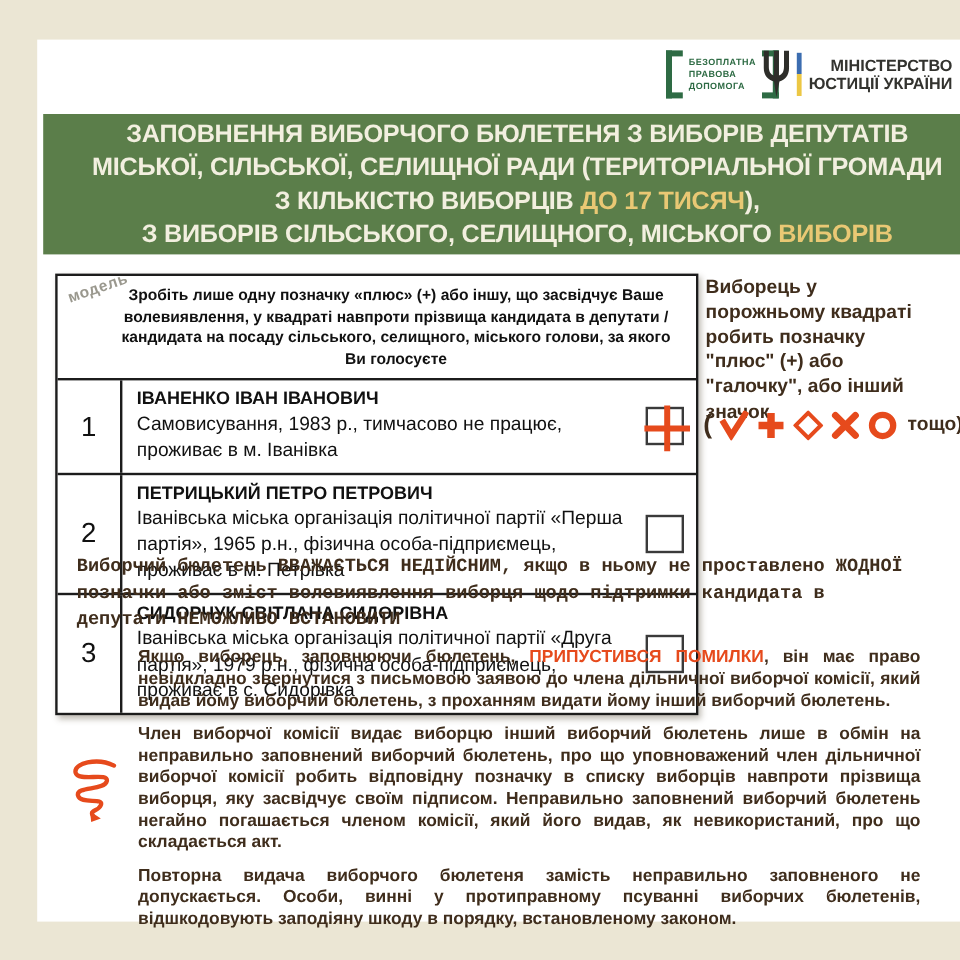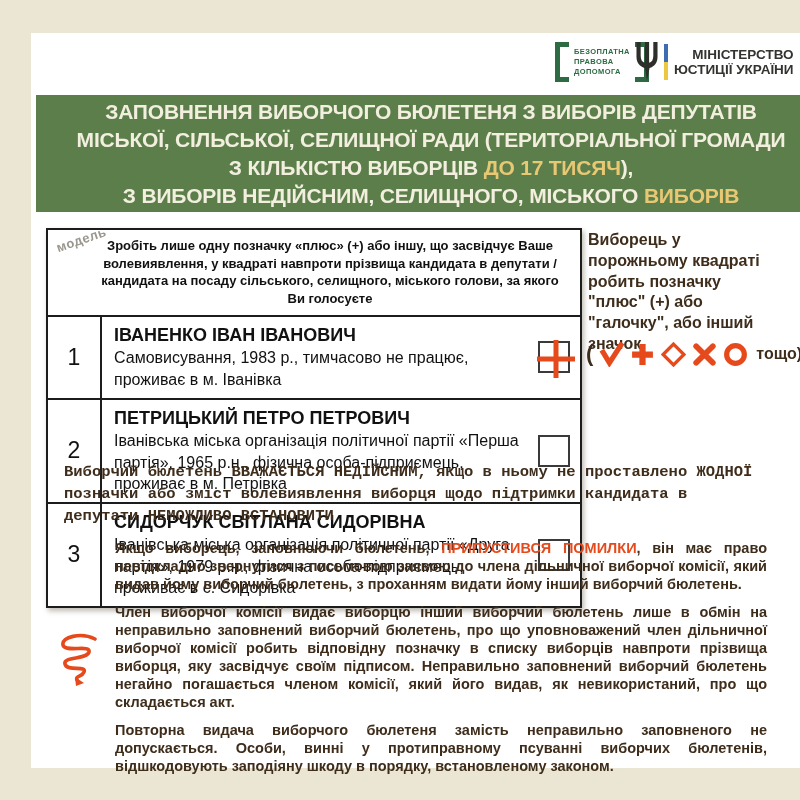--- a/index.html
+++ b/index.html
@@ -53,21 +53,21 @@
     color:#9a988e;font-size:13px;font-weight:bold;letter-spacing:.5px;
   }
   .b-row{display:flex;align-items:stretch;}
   .b-row + .b-row{border-top:2px solid #1c1c1c;}
   .b-num{
     flex:0 0 52px;border-right:2px solid #1c1c1c;
     display:flex;align-items:center;justify-content:center;
     font-size:23px;color:#111;
   }
   .b-body{flex:1 1 auto;padding:6px 8px 7px 12px;line-height:1.35;}
-  .b-name{font-size:18px;font-weight:bold;}
+  .b-name{font-size:15px;font-weight:bold;}
   .b-details{font-size:16px;}
   .b-checkwrap{flex:0 0 52px;display:flex;align-items:center;justify-content:center;position:relative;}
   .b-check{width:28px;height:28px;border:2px solid #3a3a3a;background:#fff;position:relative;}
   .plusmark{position:absolute;left:-6px;top:-6px;width:44px;height:44px;}
   
   .sidenote{
     position:absolute;left:557px;top:197px;width:184px;
     font-size:16px;font-weight:bold;color:#3f2d1c;line-height:1.3;
   }
   .symbols{
@@ -117,21 +117,21 @@
         <div>МІНІСТЕРСТВО</div>
         <div>ЮСТИЦІЇ УКРАЇНИ</div>
       </div>
     </div>
   </div>
 
   <div class="band">
     <div>ЗАПОВНЕННЯ ВИБОРЧОГО БЮЛЕТЕНЯ З ВИБОРІВ ДЕПУТАТІВ</div>
     <div>МІСЬКОЇ, СІЛЬСЬКОЇ, СЕЛИЩНОЇ РАДИ (ТЕРИТОРІАЛЬНОЇ ГРОМАДИ</div>
     <div><span>З КІЛЬКІСТЮ ВИБОРЦІВ </span><span class="gold">ДО 17 ТИСЯЧ</span><span>),</span></div>
-    <div><span>З ВИБОРІВ НЕДІЙСНИМ, СЕЛИЩНОГО, МІСЬКОГО </span><span class="gold">ВИБОРІВ</span></div>
+    <div><span>З ВИБОРІВ СІЛЬСЬКОГО, СЕЛИЩНОГО, МІСЬКОГО </span><span class="gold">ВИБОРІВ</span></div>
   </div>
 
   <div class="ballot">
     <div class="b-header">
       <span class="watermark">модель</span>
       <span>Зробіть лише одну позначку «плюс» (+) або іншу, що засвідчує Ваше волевиявлення, у квадраті навпроти прізвища кандидата в депутати / кандидата на посаду сільського, селищного, міського голови, за якого Ви голосуєте</span>
     </div>
 
     <div class="b-row">
       <div class="b-num">1</div>

